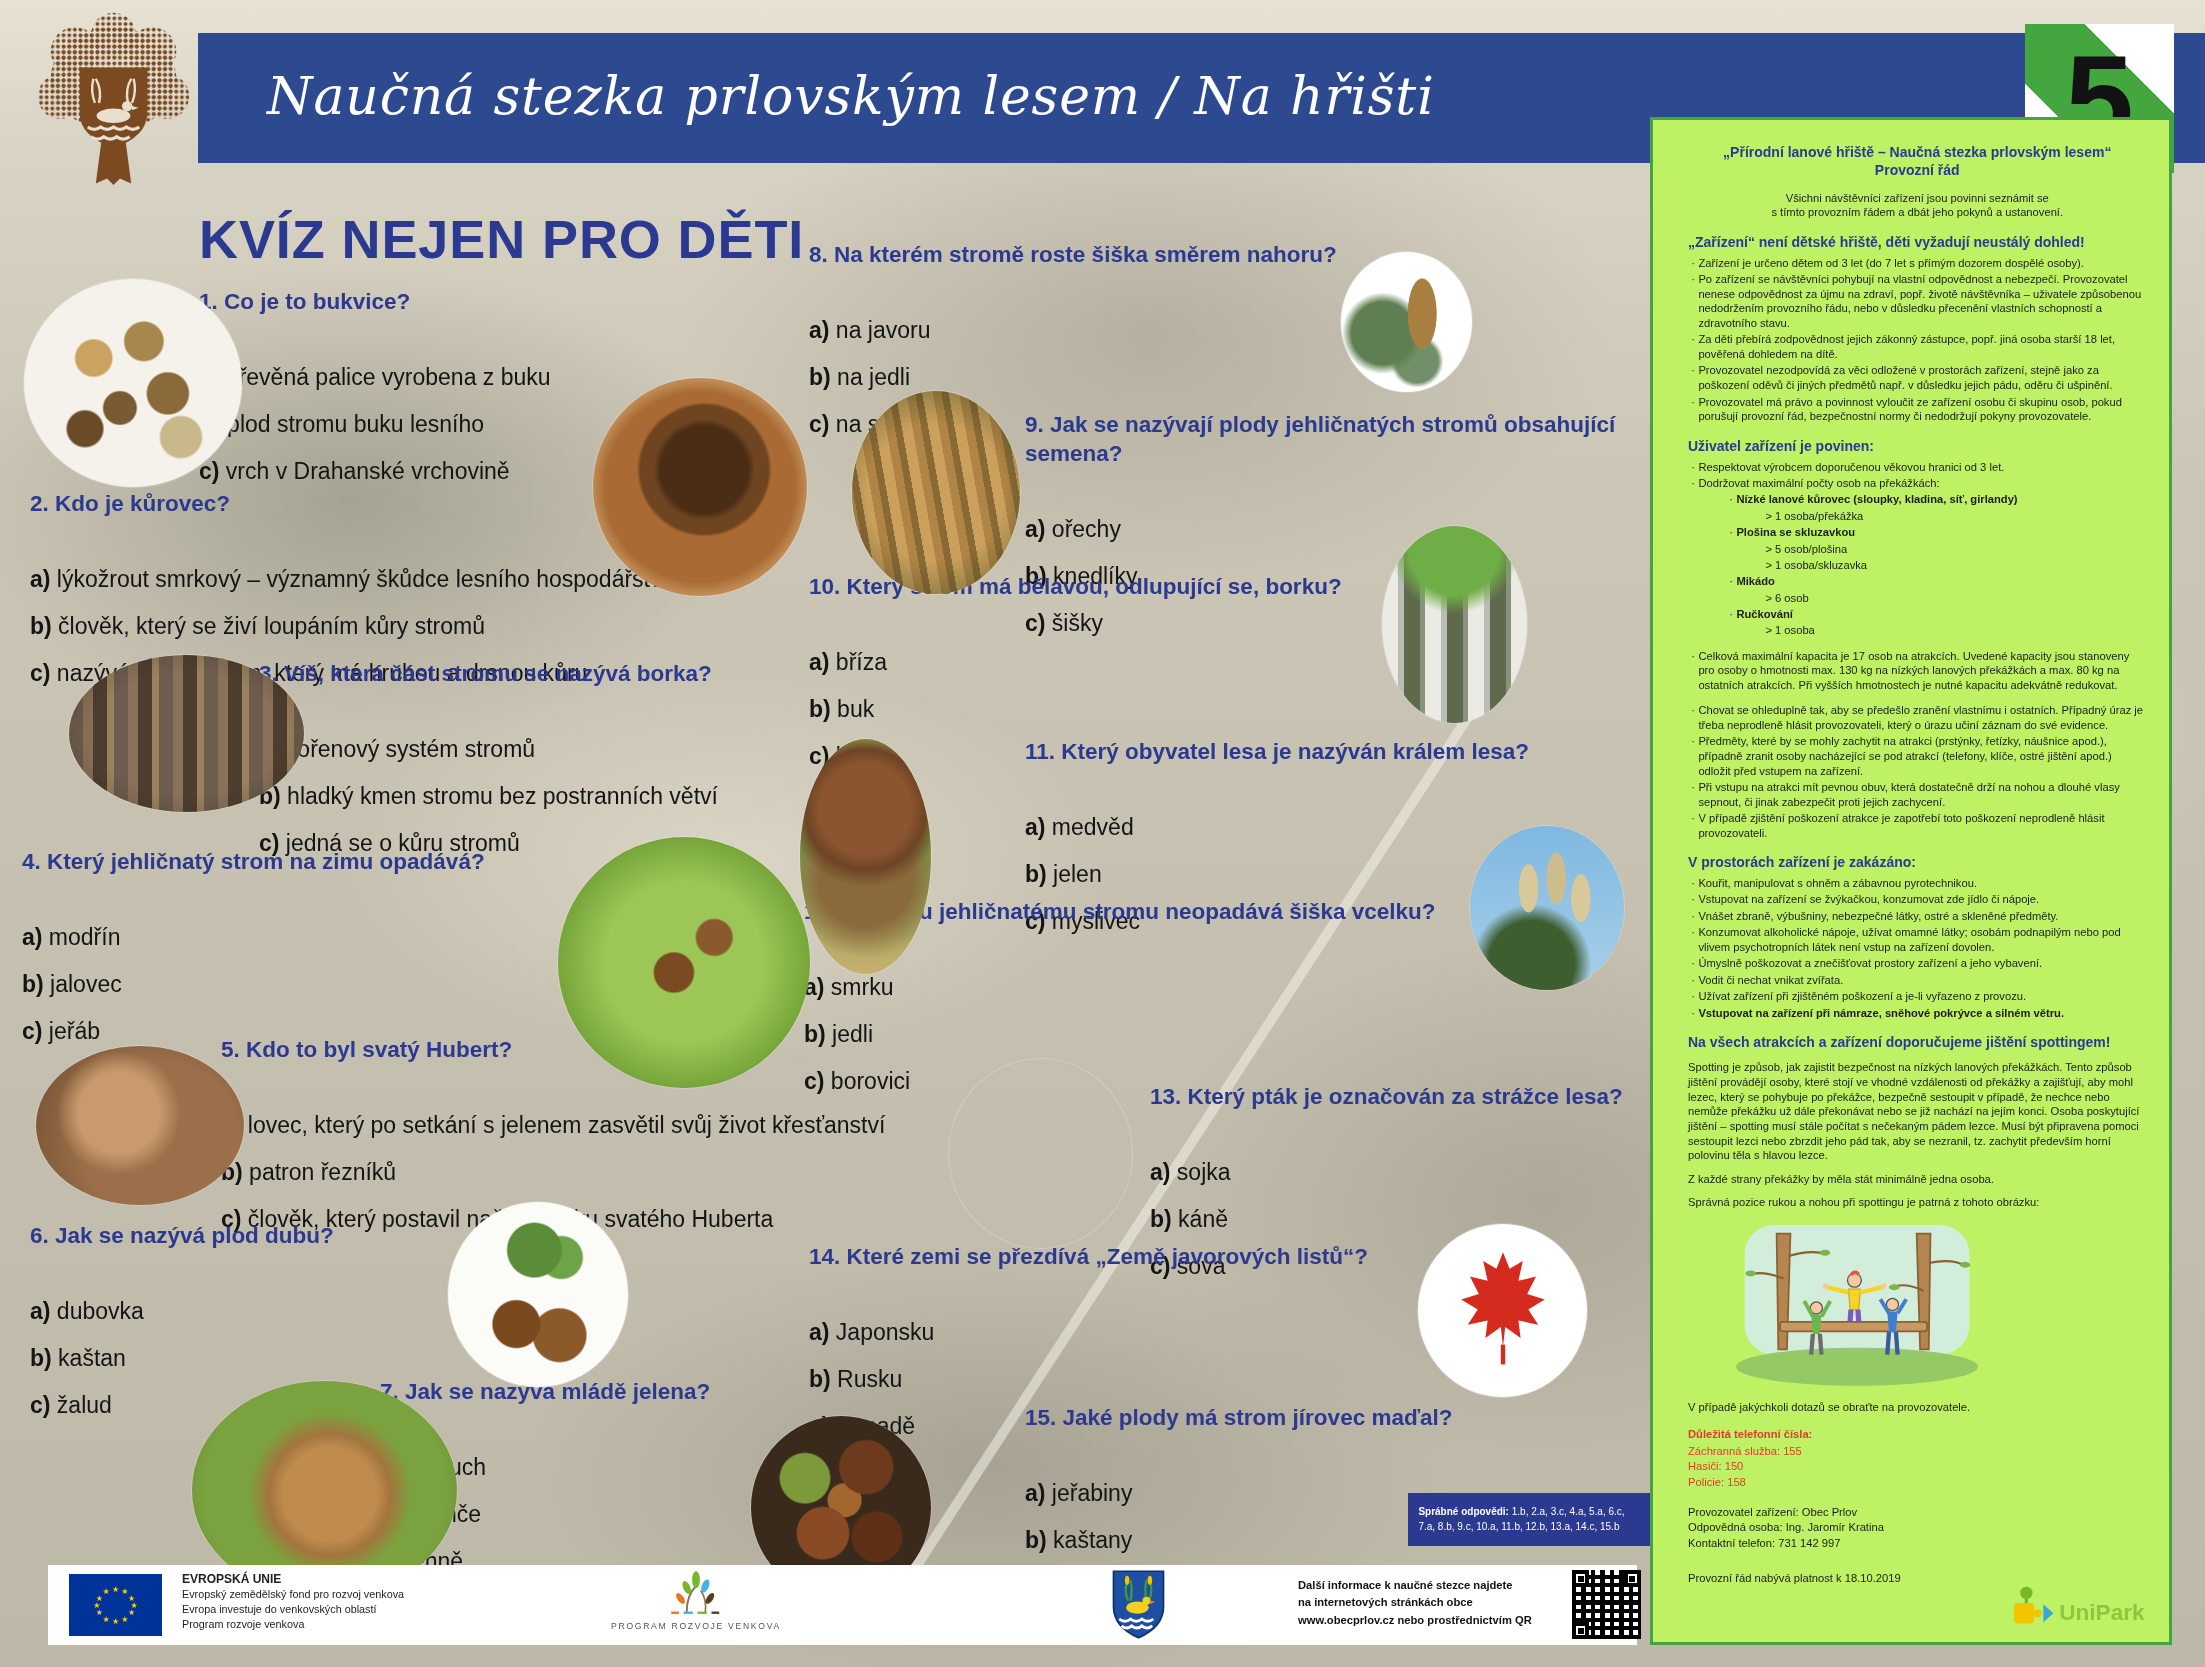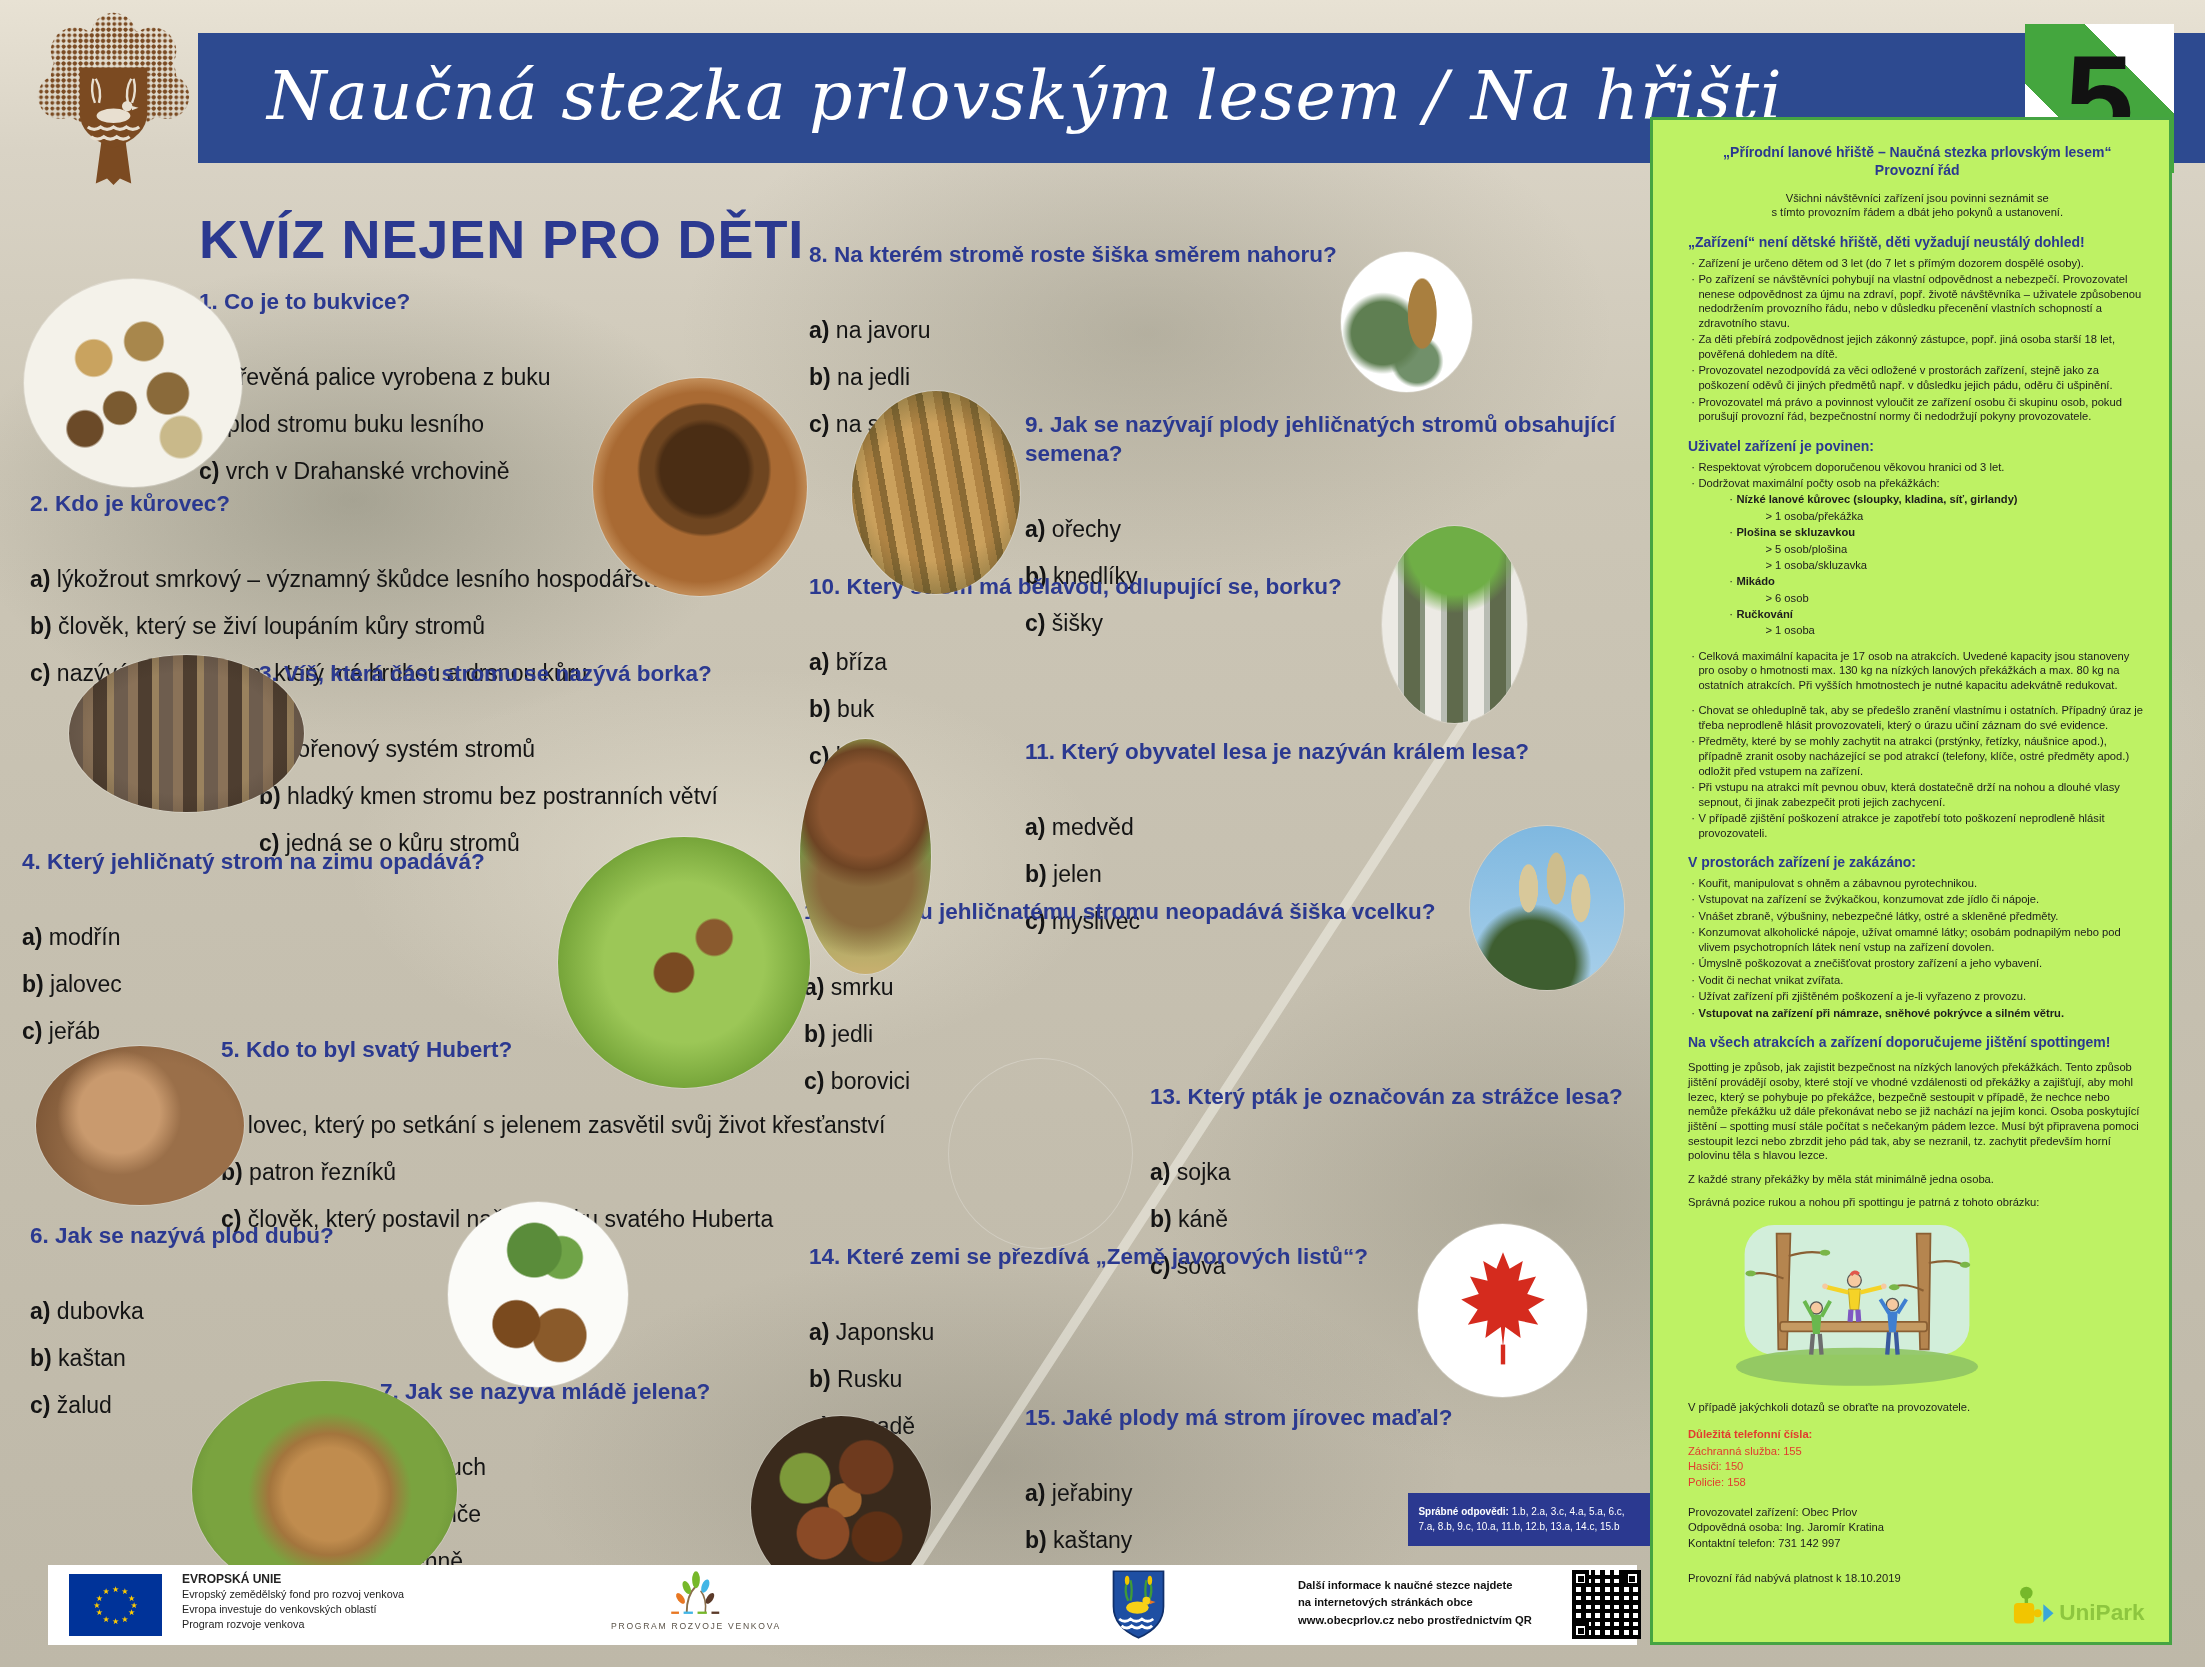--- a/index.html
+++ b/index.html
@@ -15,21 +15,21 @@
         radial-gradient(ellipse 778px 363px at 45% 88%, rgba(108,106,92,.30), transparent 60%),
         radial-gradient(ellipse 536px 329px at 88% 45%, rgba(226,221,206,.45), transparent 55%),
         linear-gradient(180deg,#e8e2d4 0%,#d9d3c5 9%,#ccc6b6 28%,#c6c0b0 55%,#beb8a8 100%);}
   .road{position:absolute;background:rgba(243,240,231,.55);border-radius:7px;}
   .road1{left:1474px;top:700px;width:10.4px;height:1124px;transform:rotate(33deg);transform-origin:top center;}
   .road2{left:1924px;top:164px;width:7.8px;height:605px;transform:rotate(-17deg);transform-origin:top center;}
   
   .band{position:absolute;left:198px;top:33px;right:0;height:130px;background:#2d4a90;}
   .band-title{position:absolute;left:69px;top:0;height:130px;line-height:126px;white-space:nowrap;
       font-family:"DejaVu Serif",serif;font-style:italic;font-weight:400;
-      font-size:68px;color:#ffffff;letter-spacing:0.9px;}
+      font-size:52px;color:#ffffff;letter-spacing:0.9px;}
   .tree-logo{position:absolute;left:33px;top:10.4px;width:161px;height:189px;}
   .badge{position:absolute;left:2025px;top:24px;width:149px;height:149px;background:#fff;overflow:hidden;}
   .badge .stripe{position:absolute;inset:0;background:linear-gradient(45deg,transparent 0 30%,#44a63e 30% 70%,transparent 70%);}
   .badge .num{position:absolute;inset:0;display:flex;align-items:center;justify-content:center;
       font-size:123px;font-weight:700;color:#121212;}
   
   .quiz-heading{position:absolute;left:199px;top:208px;margin:0;font-size:54px;font-weight:700;
       color:#2b3990;letter-spacing:0.9px;white-space:nowrap;}
   .q{position:absolute;}
   .qt{margin:0 0 38px 0;font-size:22.5px;line-height:29px;font-weight:700;color:#2b3990;}
@@ -399,21 +399,21 @@
         <div class="bullet lvl1 gap">
           <span class="dot">·</span>
           <span class="bt">Celková maximální kapacita je 17 osob na atrakcích. Uvedené kapacity jsou stanoveny pro osoby o hmotnosti max. 130 kg na nízkých lanových překážkách a max. 80 kg na ostatních atrakcích. Při vyšších hmotnostech je nutné kapacitu adekvátně redukovat.</span>
         </div>
         <div class="bullet lvl1 gap">
           <span class="dot">·</span>
           <span class="bt">Chovat se ohleduplně tak, aby se předešlo zranění vlastnímu i ostatních. Případný úraz je třeba neprodleně hlásit provozovateli, který o úrazu učiní záznam do své evidence.</span>
         </div>
         <div class="bullet lvl1">
           <span class="dot">·</span>
-          <span class="bt">Předměty, které by se mohly zachytit na atrakci (prstýnky, řetízky, náušnice apod.), případně zranit osoby nacházející se pod atrakcí (telefony, klíče, ostré předměty apod.) odložit před vstupem na zařízení.</span>
+          <span class="bt">Předměty, které by se mohly zachytit na atrakci (prstýnky, řetízky, náušnice apod.), případně zranit osoby nacházející se pod atrakcí (telefony, klíče, ostré jištění apod.) odložit před vstupem na zařízení.</span>
         </div>
         <div class="bullet lvl1">
           <span class="dot">·</span>
           <span class="bt">Při vstupu na atrakci mít pevnou obuv, která dostatečně drží na nohou a dlouhé vlasy sepnout, či jinak zabezpečit proti jejich zachycení.</span>
         </div>
         <div class="bullet lvl1">
           <span class="dot">·</span>
           <span class="bt">V případě zjištění poškození atrakce je zapotřebí toto poškození neprodleně hlásit provozovateli.</span>
         </div>
       </div>

